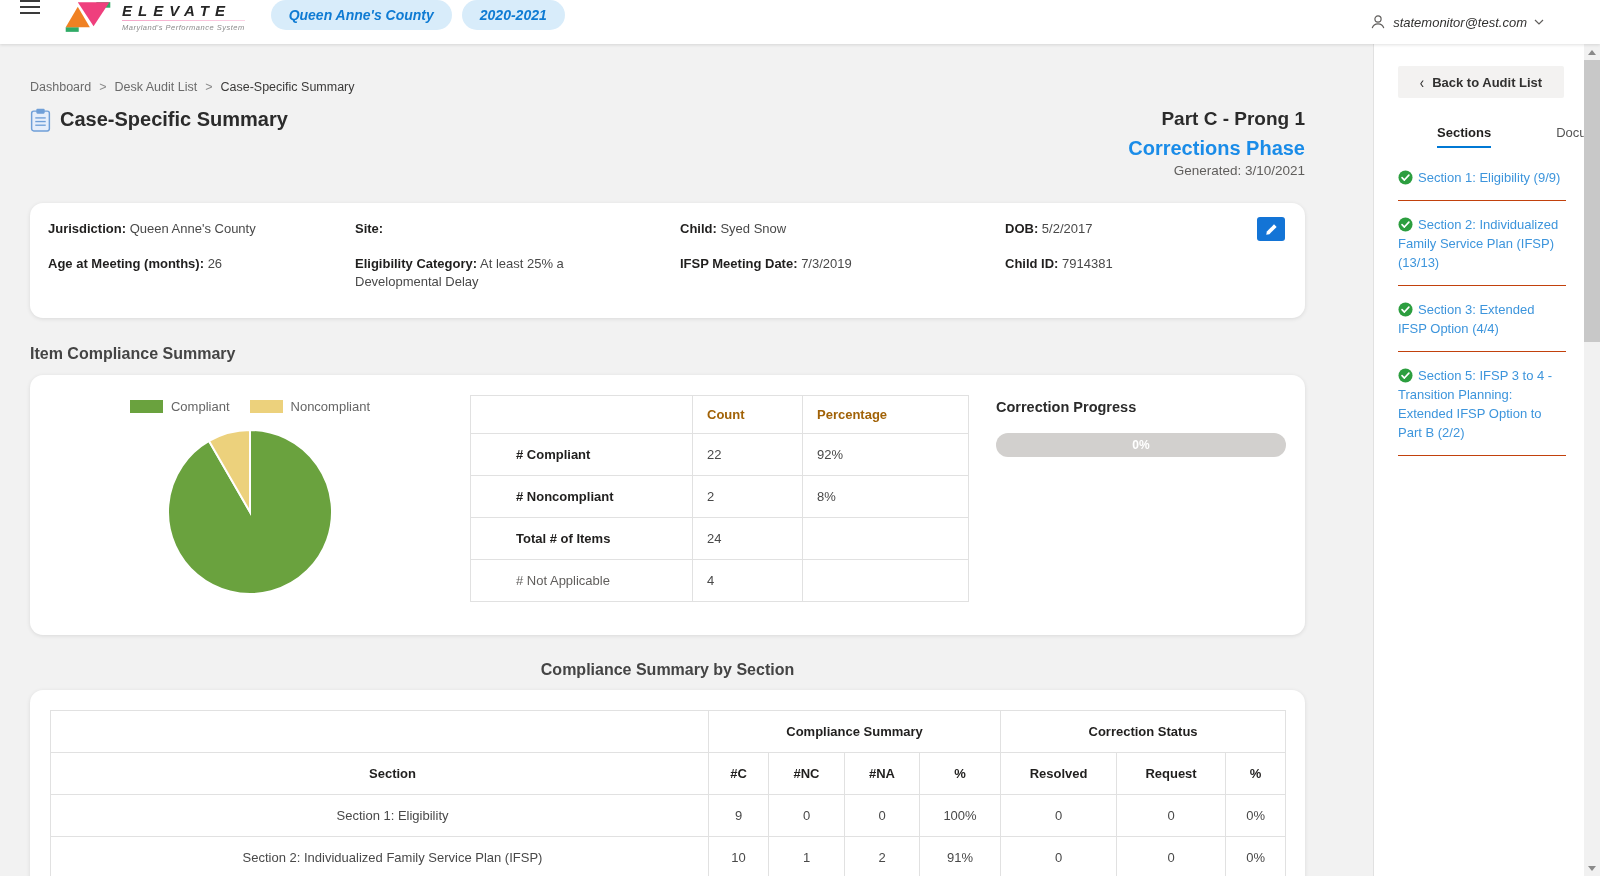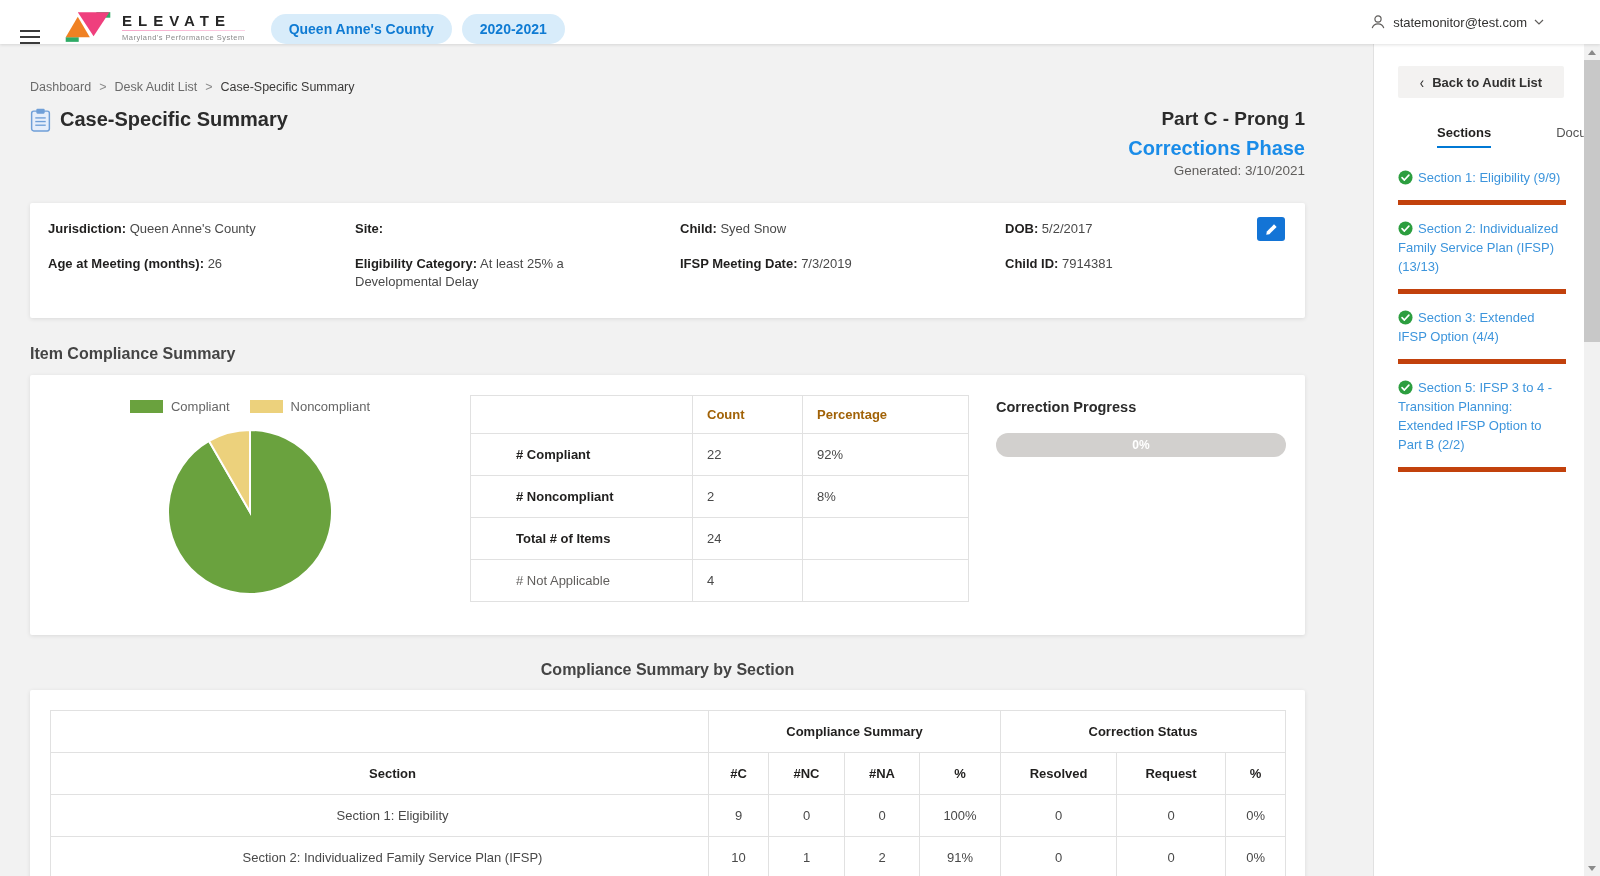--- a/index.html
+++ b/index.html
@@ -1,21 +1,21 @@
 <!DOCTYPE html>
 <html style="--accent-blue: #0078d4; --link-blue: #3d95dc; --phase-blue: #1a8ce8; --chip-bg: #d8ecfa; --chip-text: #0f7bd3; --check-green: #2c9e3f; --progress-gray: #d2d0ce; --edit-blue: #1374d6; --pie-green: #6aa23e; --pie-yellow: #ecd17c;"><head>
 <meta charset="utf-8">
 <style>
   * { margin:0; padding:0; box-sizing:border-box; }
   html,body { width:1600px; height:876px; overflow:hidden; background:#f2f2f2;
     font-family:"Liberation Sans", sans-serif; color:#323130; }
 
   
   .topbar { position:absolute; top:0; left:0; width:1600px; height:44px; background:#fff;
-    box-shadow:0 1px 3px rgba(0,0,0,.12); display:flex; align-items:flex-end; z-index:10; }
+    box-shadow:0 1px 3px rgba(0,0,0,.12); display:flex; align-items:flex-start; z-index:10;font-style:italic; }
   .hamburger { width:20px; height:14px; margin-left:20px; display:flex; flex-direction:column;
     justify-content:space-between; cursor:pointer; }
   .hamburger div { height:2px; background:#3a3a3a; }
   .logo { display:flex; align-items:center; margin-left:22px; cursor:pointer; }
   .logo-text { margin-left:8px; }
   .logo-name { font-size:15px; font-weight:700; letter-spacing:6px; color:#262626; line-height:15px; }
   .logo-rule { height:1px; margin:2px 0 2px; background:linear-gradient(90deg,#f4a6c8,#fbd2e4); }
   .logo-tag { font-size:7.5px; color:#8a8a8a; letter-spacing:.5px; }
   .chip { margin-left:26px; height:30px; padding:0 18px; border-radius:15px;
     background:var(--chip-bg); color:var(--chip-text); font-size:14px; font-weight:700;
@@ -46,21 +46,21 @@
   .breadcrumb .current { color:#3b3a39; }
   .title-row { margin-top:14px; width:1275px; display:flex; justify-content:space-between; }
   .page-title { display:flex; align-items:flex-start; gap:9px; }
   .page-title h1 { font-size:20px; font-weight:600; color:#2b2b2b; }
   .title-meta { text-align:right; }
   .part-label { font-size:19px; font-weight:600; color:#2b2b2b; }
   .phase { margin-top:7px; font-size:20px; font-weight:700; color:var(--phase-blue); }
   .generated { margin-top:3px; font-size:13.5px; color:#605e5c; }
 
   
-  .card { background:#fff; border-radius:2px; box-shadow:0 1px 4px rgba(0,0,0,.1); width:1275px; }
+  .card { background:#fff; border-radius:13px; box-shadow:0 1px 4px rgba(0,0,0,.1); width:1275px; }
   .info-card { margin-top:25px; height:115px; position:relative;
     padding:17px 60px 0 18px; }
   .info-grid { display:grid; grid-template-columns:307px 325px 325px 240px; row-gap:17px; }
   .field { font-size:13px; line-height:18px; padding-right:26px; }
   .field .lbl { font-weight:700; color:#201f1e; }
   .field .val { color:#494949; }
   .edit-btn { position:absolute; right:20px; top:14px; width:28px; height:24px; border:none;
     border-radius:3px; background:var(--edit-blue); color:#fff; cursor:pointer; display:flex;
     align-items:center; justify-content:center; }
 
@@ -100,21 +100,21 @@
 
   
   .back-btn { margin:0 0 0 12px; width:166px; height:32px; background:#f3f2f1; border:none;
     border-radius:2px; font-size:13px; font-weight:600; color:#323130; cursor:pointer;
     font-family:"Liberation Sans", sans-serif; display:flex; align-items:center; justify-content:center; gap:8px; }
   .back-chevron { font-size:13px; font-weight:400; color:#323130; transform:scaleY(1.3); }
   .side-tabs { margin:27px 0 0 12px; display:flex; gap:26px; }
   .side-tab { font-size:13px; color:#555; padding-bottom:6px; cursor:pointer;margin-left:39px; }
   .side-tab.active { color:#201f1e; font-weight:700; border-bottom:2px solid var(--accent-blue); }
   .side-list { margin:6px 0 0 12px; }
-  .side-item { padding:14px 0 13px; border-bottom:5px solid #c2410c; font-size:13px;
+  .side-item { padding:14px 0 13px; border-bottom:1px solid #c2410c; font-size:13px;
     line-height:19px; color:var(--link-blue); cursor:pointer; }
   .side-item .check { display:inline-block; vertical-align:-3px; margin-right:5px; }
 </style>
 </head>
 <body>
 
 <header class="topbar">
   <div class="hamburger">
       <div></div>
       <div></div>

